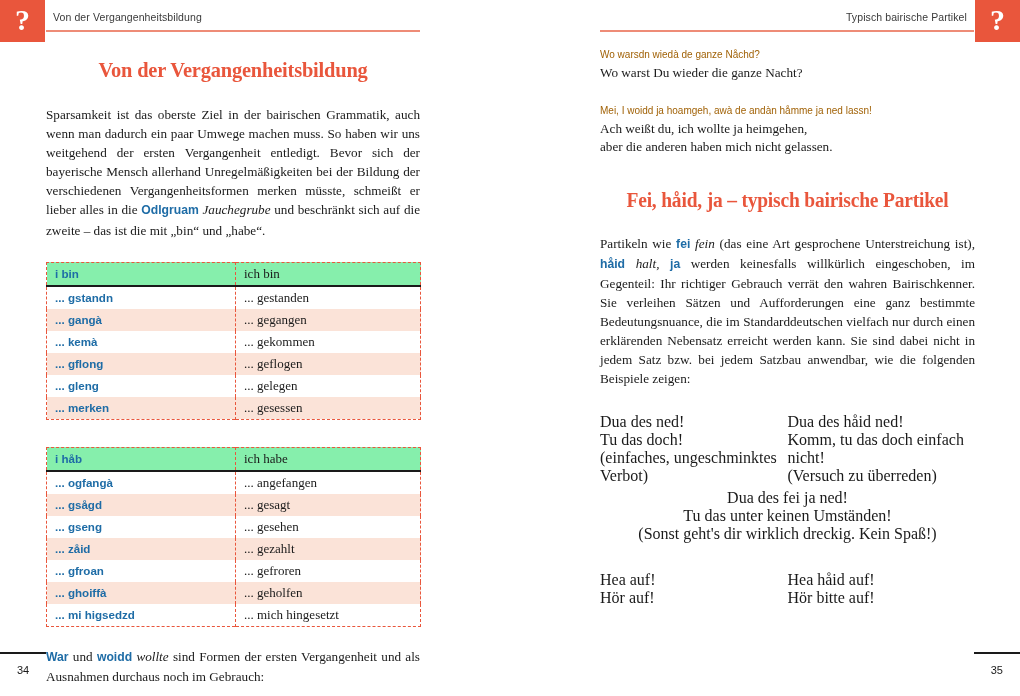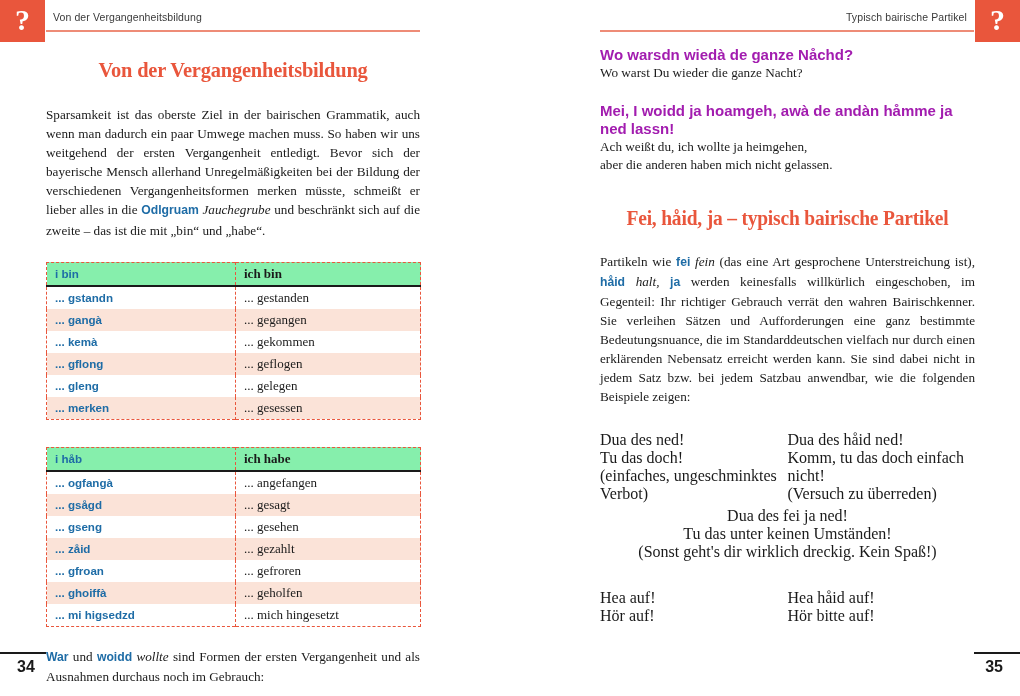--- a/index.html
+++ b/index.html
@@ -141,21 +141,21 @@
     font-size: 12px;
   }
   table.vtab thead th.bay {
     font-family: "Liberation Sans", "DejaVu Sans", sans-serif;
     font-weight: bold;
     color: #1E6CA6;
     font-size: 11.6px;
   }
   table.vtab thead th.std {
     font-family: "Liberation Serif", "DejaVu Serif", serif;
-    font-weight: bold;
+    font-weight: normal;
     color: #1a1a1a;
     font-size: 13px;
   }
 
   table.vtab tbody tr:nth-child(odd)  td { background: #ffffff; }
   table.vtab tbody tr:nth-child(even) td { background: #FBE3D8; }
 
   table.vtab td.bay {
     font-family: "Liberation Sans", "DejaVu Sans", sans-serif;
     font-weight: bold;
@@ -164,24 +164,24 @@
   }
   table.vtab td.std {
     font-family: "Liberation Serif", "DejaVu Serif", serif;
     font-size: 13px;
     color: #1a1a1a;
   }
 
   
   .dlg { margin: 0 0 0 0; }
   .dlg .bay-line {
-    color: #a21caf;
-    font-family: "Liberation Sans", "DejaVu Sans", sans-serif;
-    font-weight: bold;
-    font-size: 15px;
+    color: #a16207;
+    font-family: "Liberation Sans", "DejaVu Sans", sans-serif;
+    font-weight: normal;
+    font-size: 10px;
     line-height: 18px;
   }
   .dlg .std-line {
     font-size: 13.2px;
     line-height: 18.6px;
     color: #1a1a1a;
   }
 
   .twocol {
     display: flex;
@@ -196,22 +196,22 @@
     height: 2px;
     background: #1a1a1a;
   }
   .footrule.left  { left: 0;  width: 46px; }
   .footrule.right { right: 0; width: 46px; }
 
   .folio {
     position: absolute;
     bottom: 20px;
     font-family: "Liberation Sans", "DejaVu Sans", sans-serif;
-    font-weight: bold;
-    font-size: 16px;
+    font-weight: normal;
+    font-size: 11px;
     color: #1a1a1a;
   }
   .folio.left  { left: 17px; }
   .folio.right { right: 17px; }
 </style>
 </head>
 <body>
 
 <div class="spread">
 

